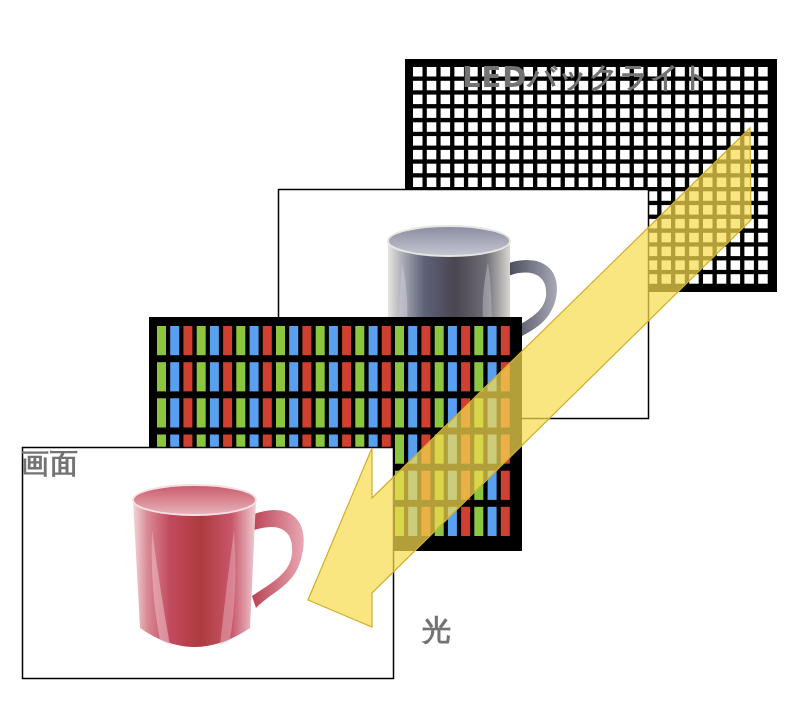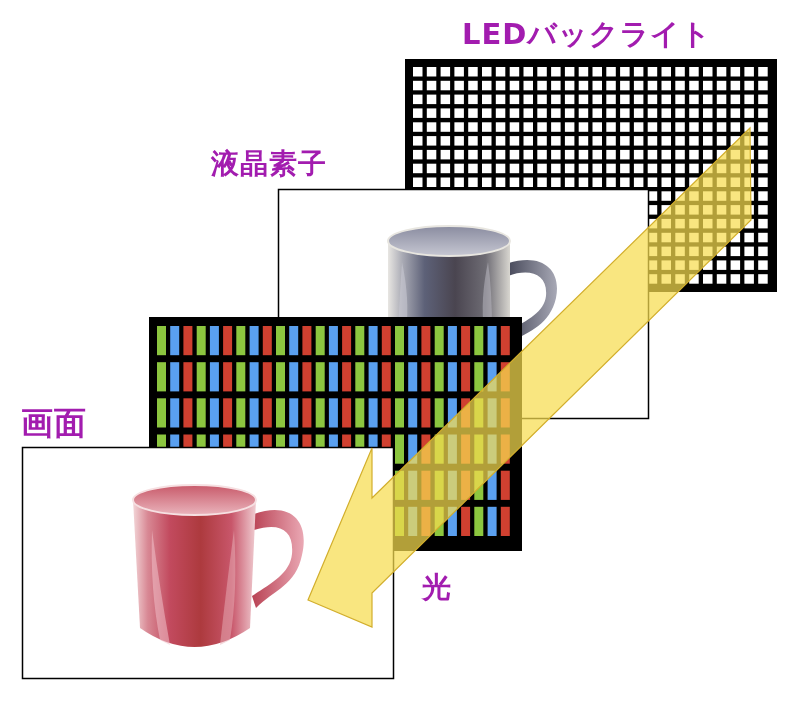--- a/index.html
+++ b/index.html
@@ -1,22 +1,22 @@
 <!DOCTYPE html>
 <html><head>
 <meta charset="utf-8">
 <style>
   html, body { margin: 0; padding: 0; background: #ffffff; }
   body { width: 800px; height: 714px; position: relative; overflow: hidden; font-family: "DejaVu Sans", sans-serif; }
   #stage { position: absolute; left: 0; top: 0; width: 800px; height: 714px; }
-  .label { position: absolute; font-family: "DejaVu Sans", sans-serif; font-weight: bold; color: #a21caf; white-space: nowrap; line-height: 1; }
+  .label { position: absolute; font-family: "DejaVu Sans", sans-serif; font-weight: bold; color: #737373; white-space: nowrap; line-height: 1; margin-top: 43px; }
   #lbl-led { left: 462px; top: 20px; font-size: 29px; letter-spacing: 1px; }
   #lbl-lc { left: 211px; top: 150px; font-size: 28px; letter-spacing: 1px; }
   #lbl-cf { left: 48px; top: 279px; font-size: 27px; }
-  #lbl-screen { left: 21px; top: 407px; font-size: 32px; letter-spacing: 1px; text-align: center; }
+  #lbl-screen { left: 21px; top: 407px; font-size: 28px; letter-spacing: 1px; text-align: center; }
   #lbl-light { left: 422px; top: 573px; font-size: 29px; }
 </style>
 </head>
 <body>
 
 <div id="stage">
   <svg width="800" height="714" viewBox="0 0 800 714" xmlns="http://www.w3.org/2000/svg">
     <defs>
       <linearGradient id="grayBody" x1="0" x2="1" y1="0" y2="0">
         <stop offset="0" stop-color="#e8e6e2"></stop>
@@ -664,16 +664,15 @@
         <path d="M 234 530 Q 226 590 220 645 L 230 640 Q 238 590 234 530 Z" fill="#e8b0b8" opacity="0.5"></path>
       </g>
     </g>
 
     <g>
       <polygon points="750,128 751,220 372,593 372,627 308,600 372,448 372,498" fill="#f7dc4f" fill-opacity="0.72" stroke="#d2ae2c" stroke-width="1.2"></polygon>
     </g>
   </svg>
 
   <div id="lbl-led" class="label">LEDバックライト</div>
-  <div id="lbl-lc" class="label">液晶素子</div>
   <div id="lbl-screen" class="label">画面</div>
   <div id="lbl-light" class="label">光</div>
 </div>
 
 </body></html>

